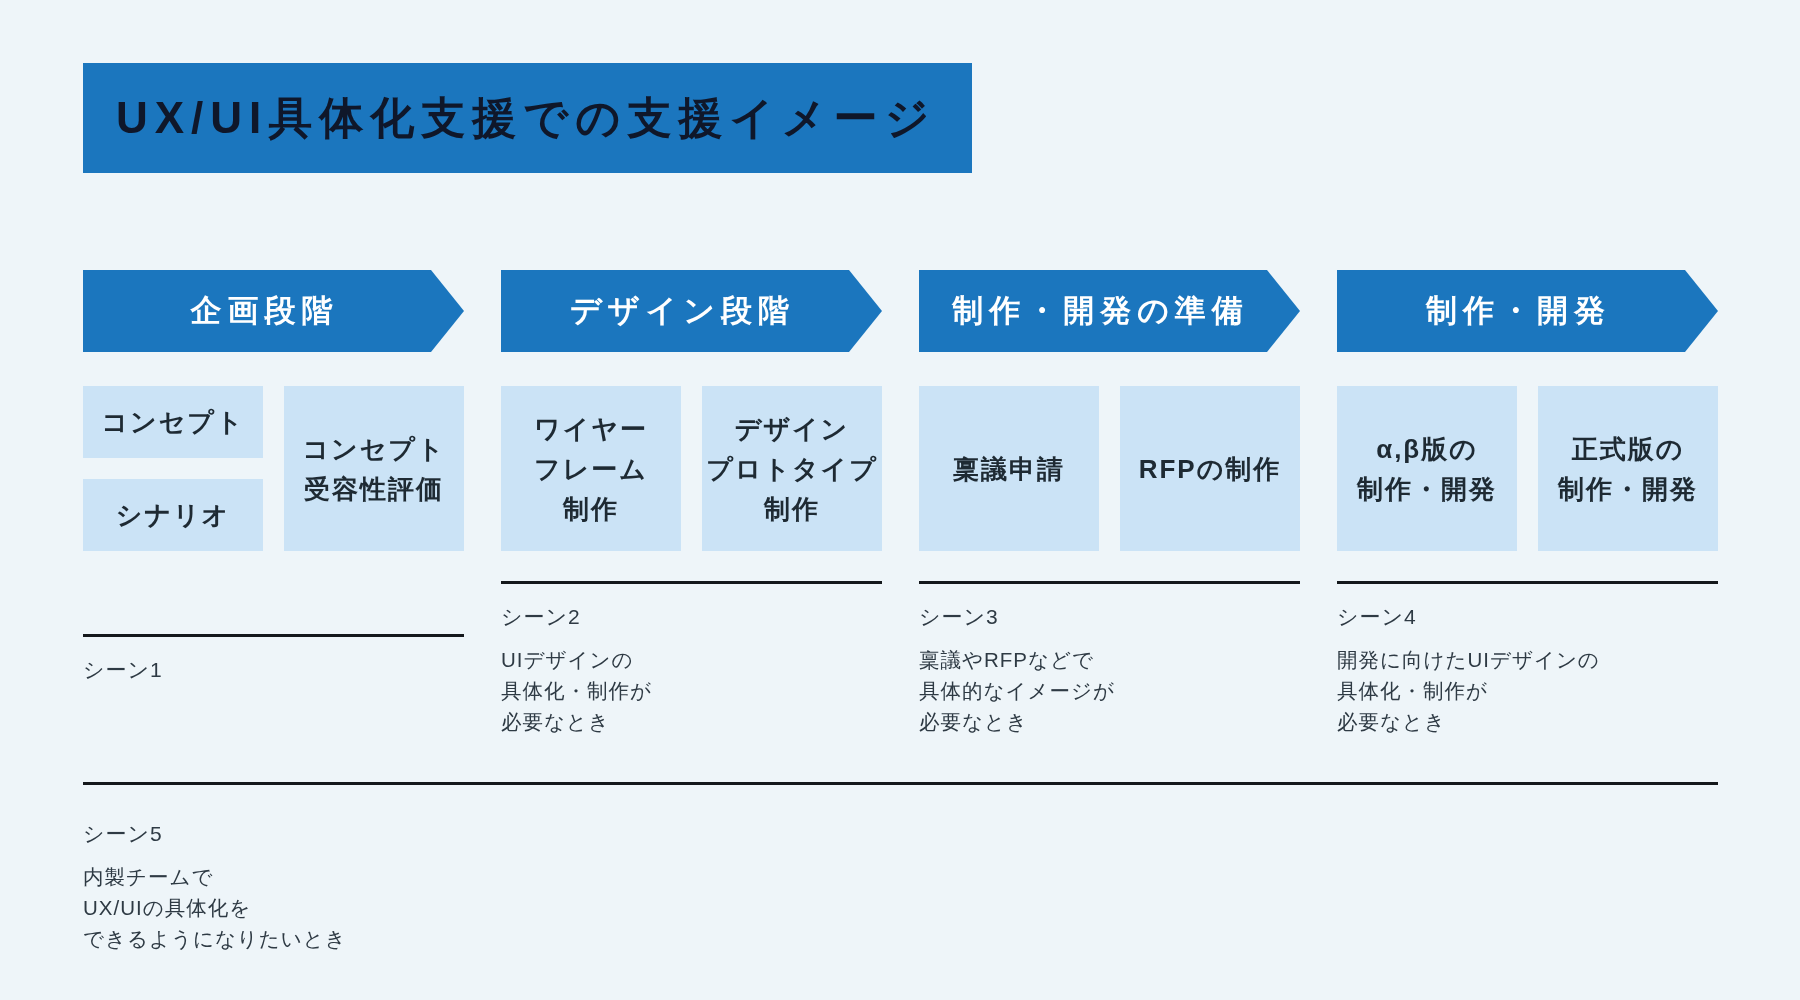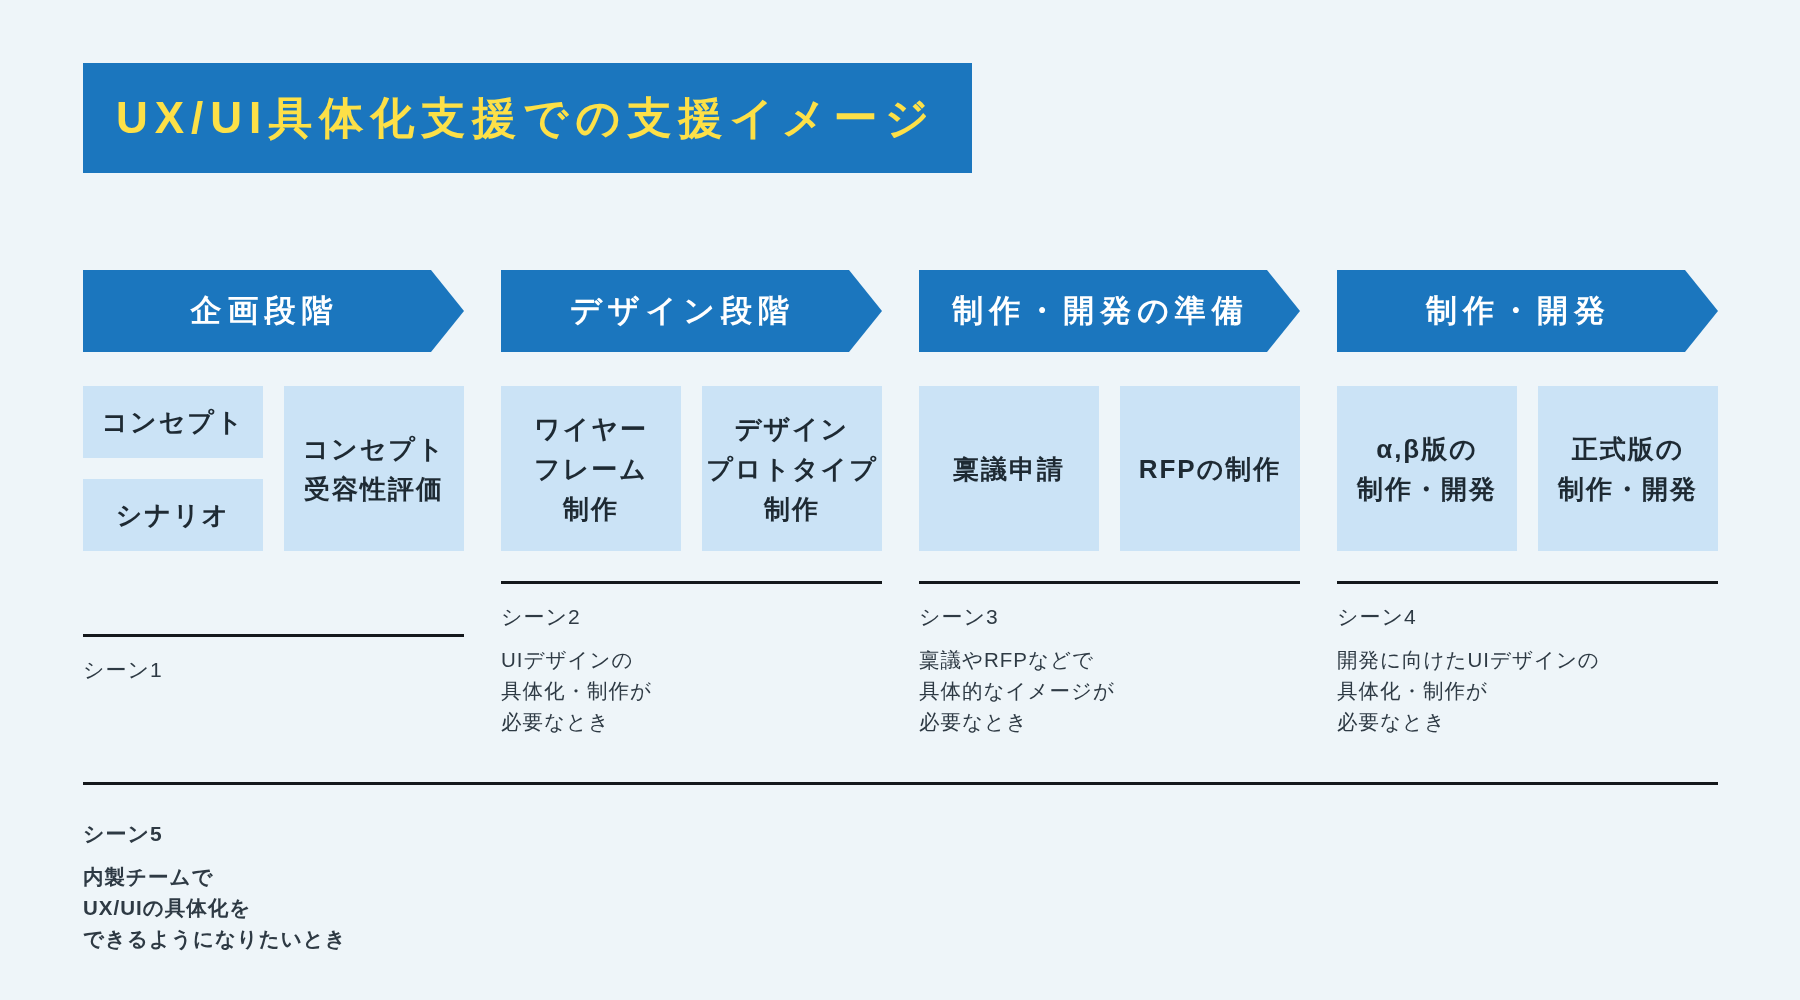--- a/index.html
+++ b/index.html
@@ -14,21 +14,21 @@
 
   
   .banner{
     left:83px;top:63px;
     width:889px;height:110px;
     background:#1b76be;
     display:flex;align-items:center;
     padding-left:33px;box-sizing:border-box;
   }
   .banner-text{
-    color:#fde047;
+    color:#0f172a;
     font-size:44px;
     font-weight:bold;
     letter-spacing:7px;
     white-space:nowrap;
   }
 
   
   .row-arrows{
     left:83px;top:270px;
     display:flex;gap:37px;
@@ -104,21 +104,20 @@
 
   
   .full-rule{
     left:83px;top:782px;
     width:1635px;height:3px;
     background:#14181c;
   }
   .scene5{
     left:83px;top:801px;
     width:700px;
-    font-weight:bold;
   }
 </style>
 </head>
 <body>
 
 <div class="abs banner">
   <span class="banner-text">UX/UI具体化支援での支援イメージ</span>
 </div>
 
 <div class="abs row-arrows">

